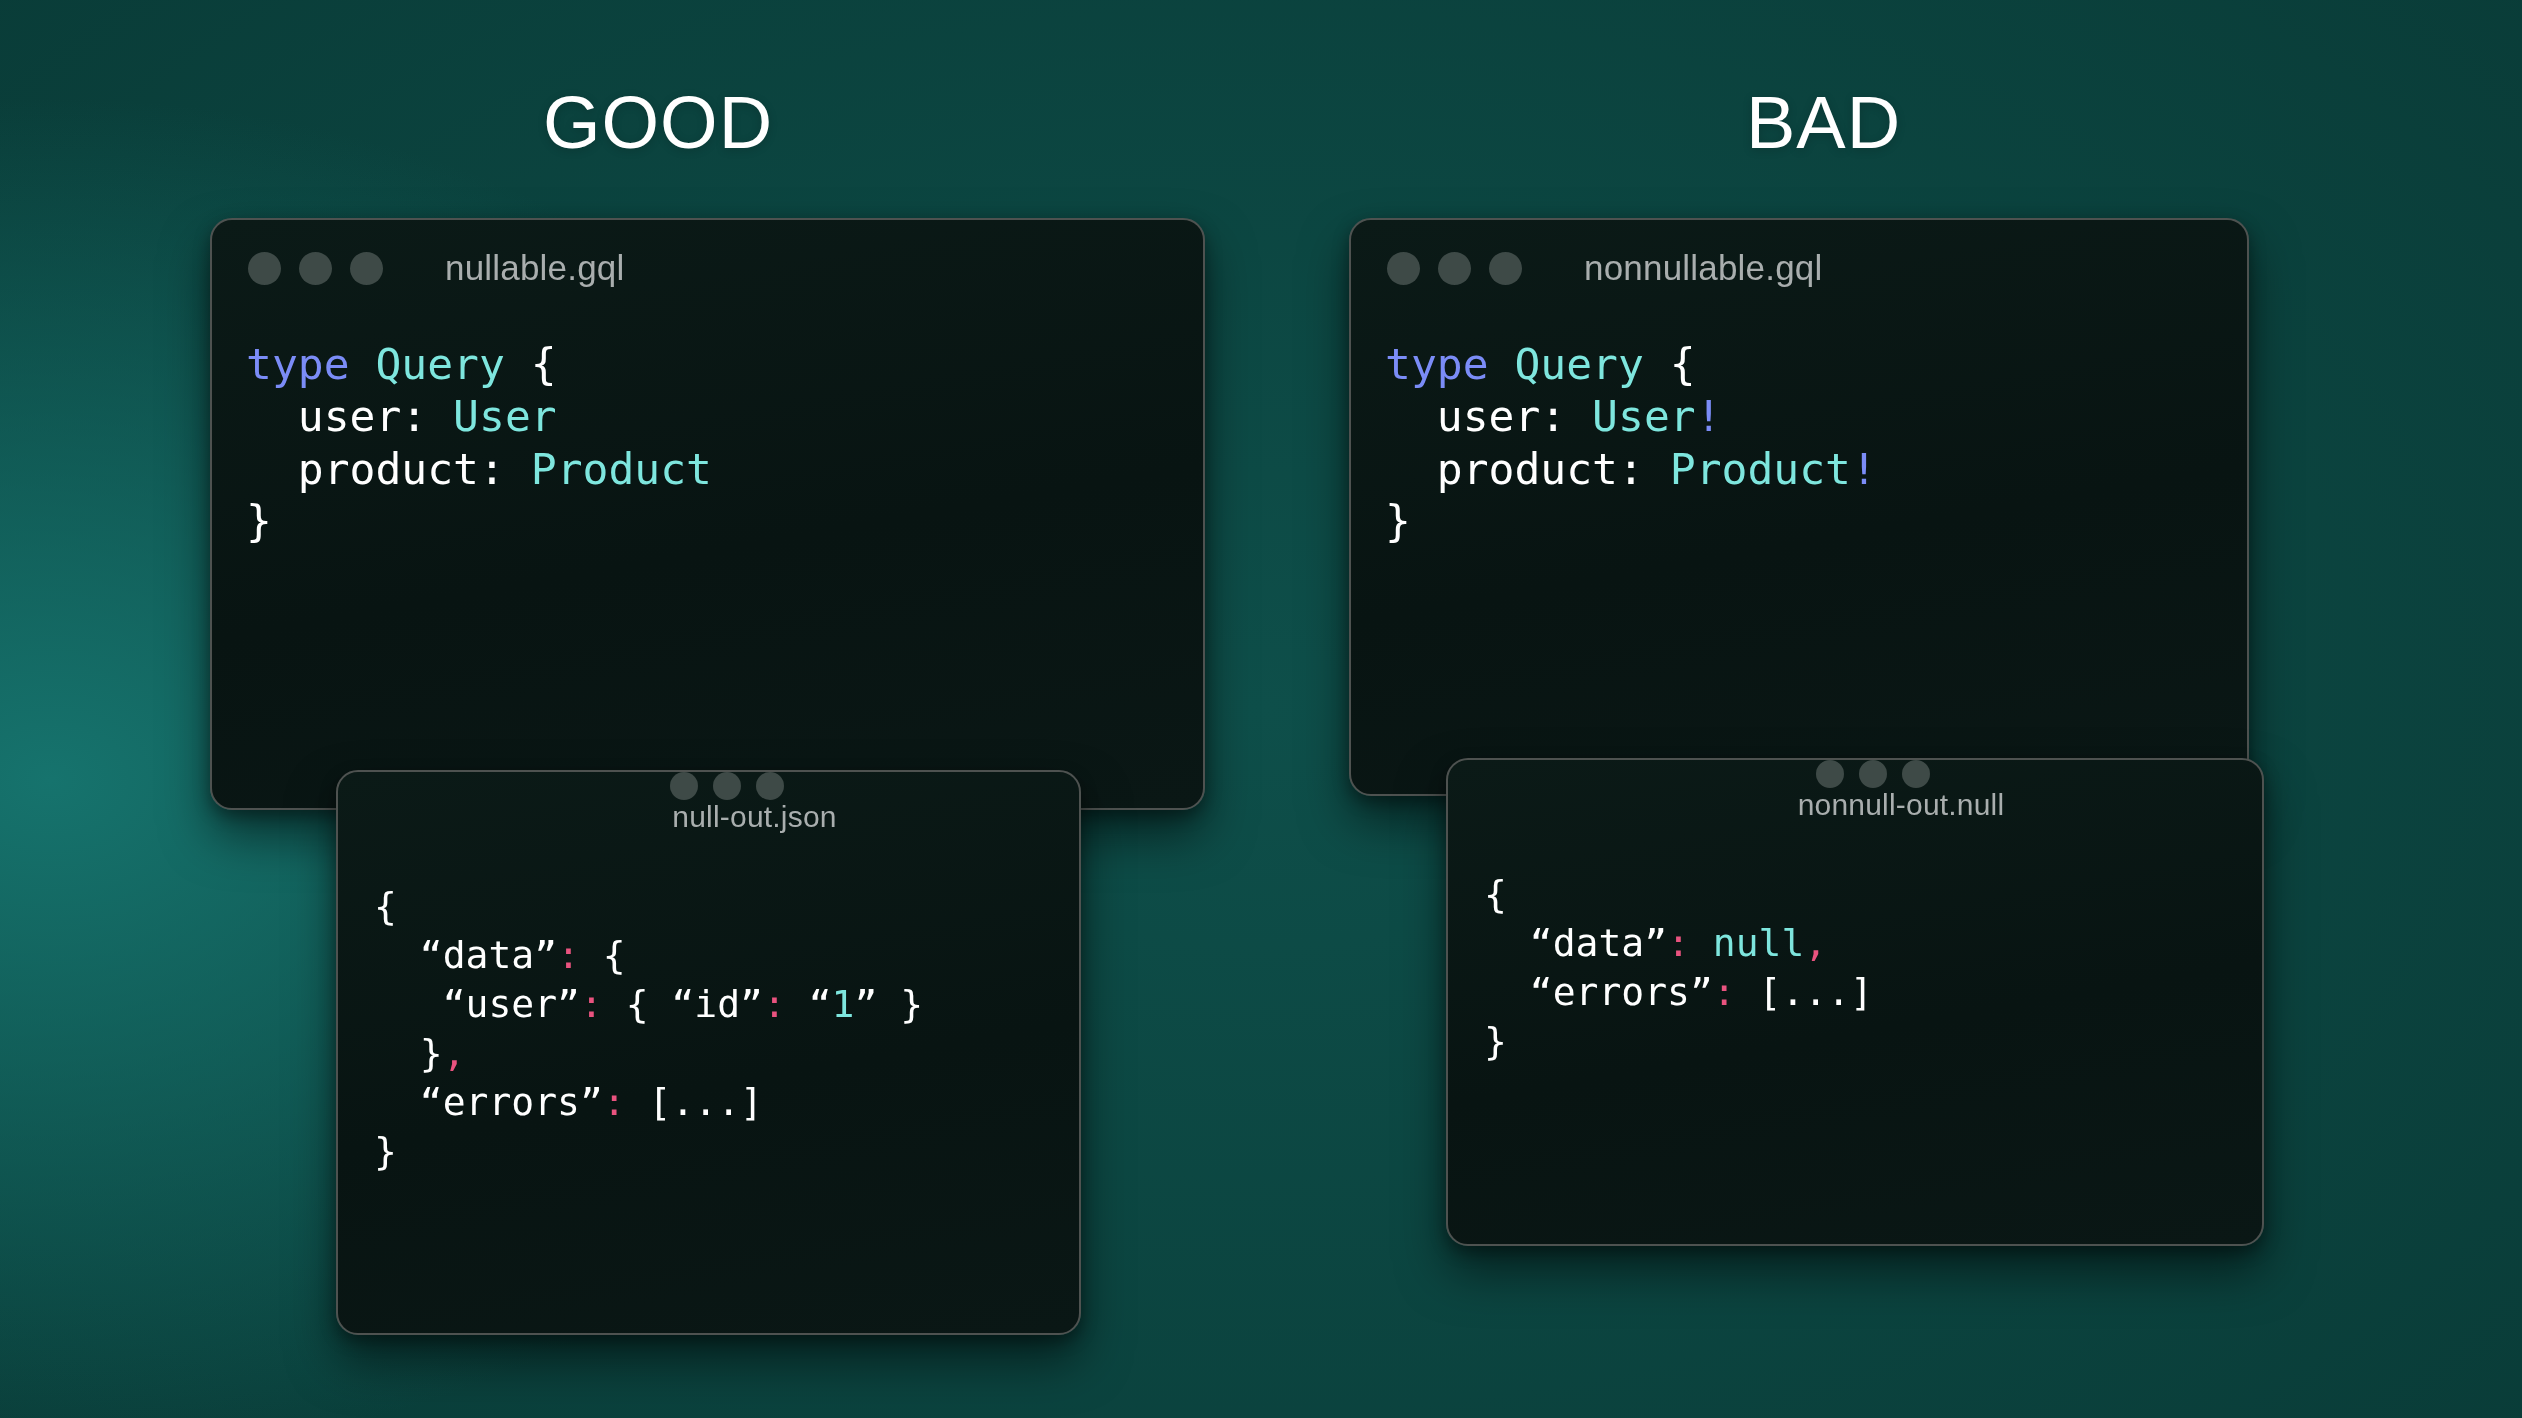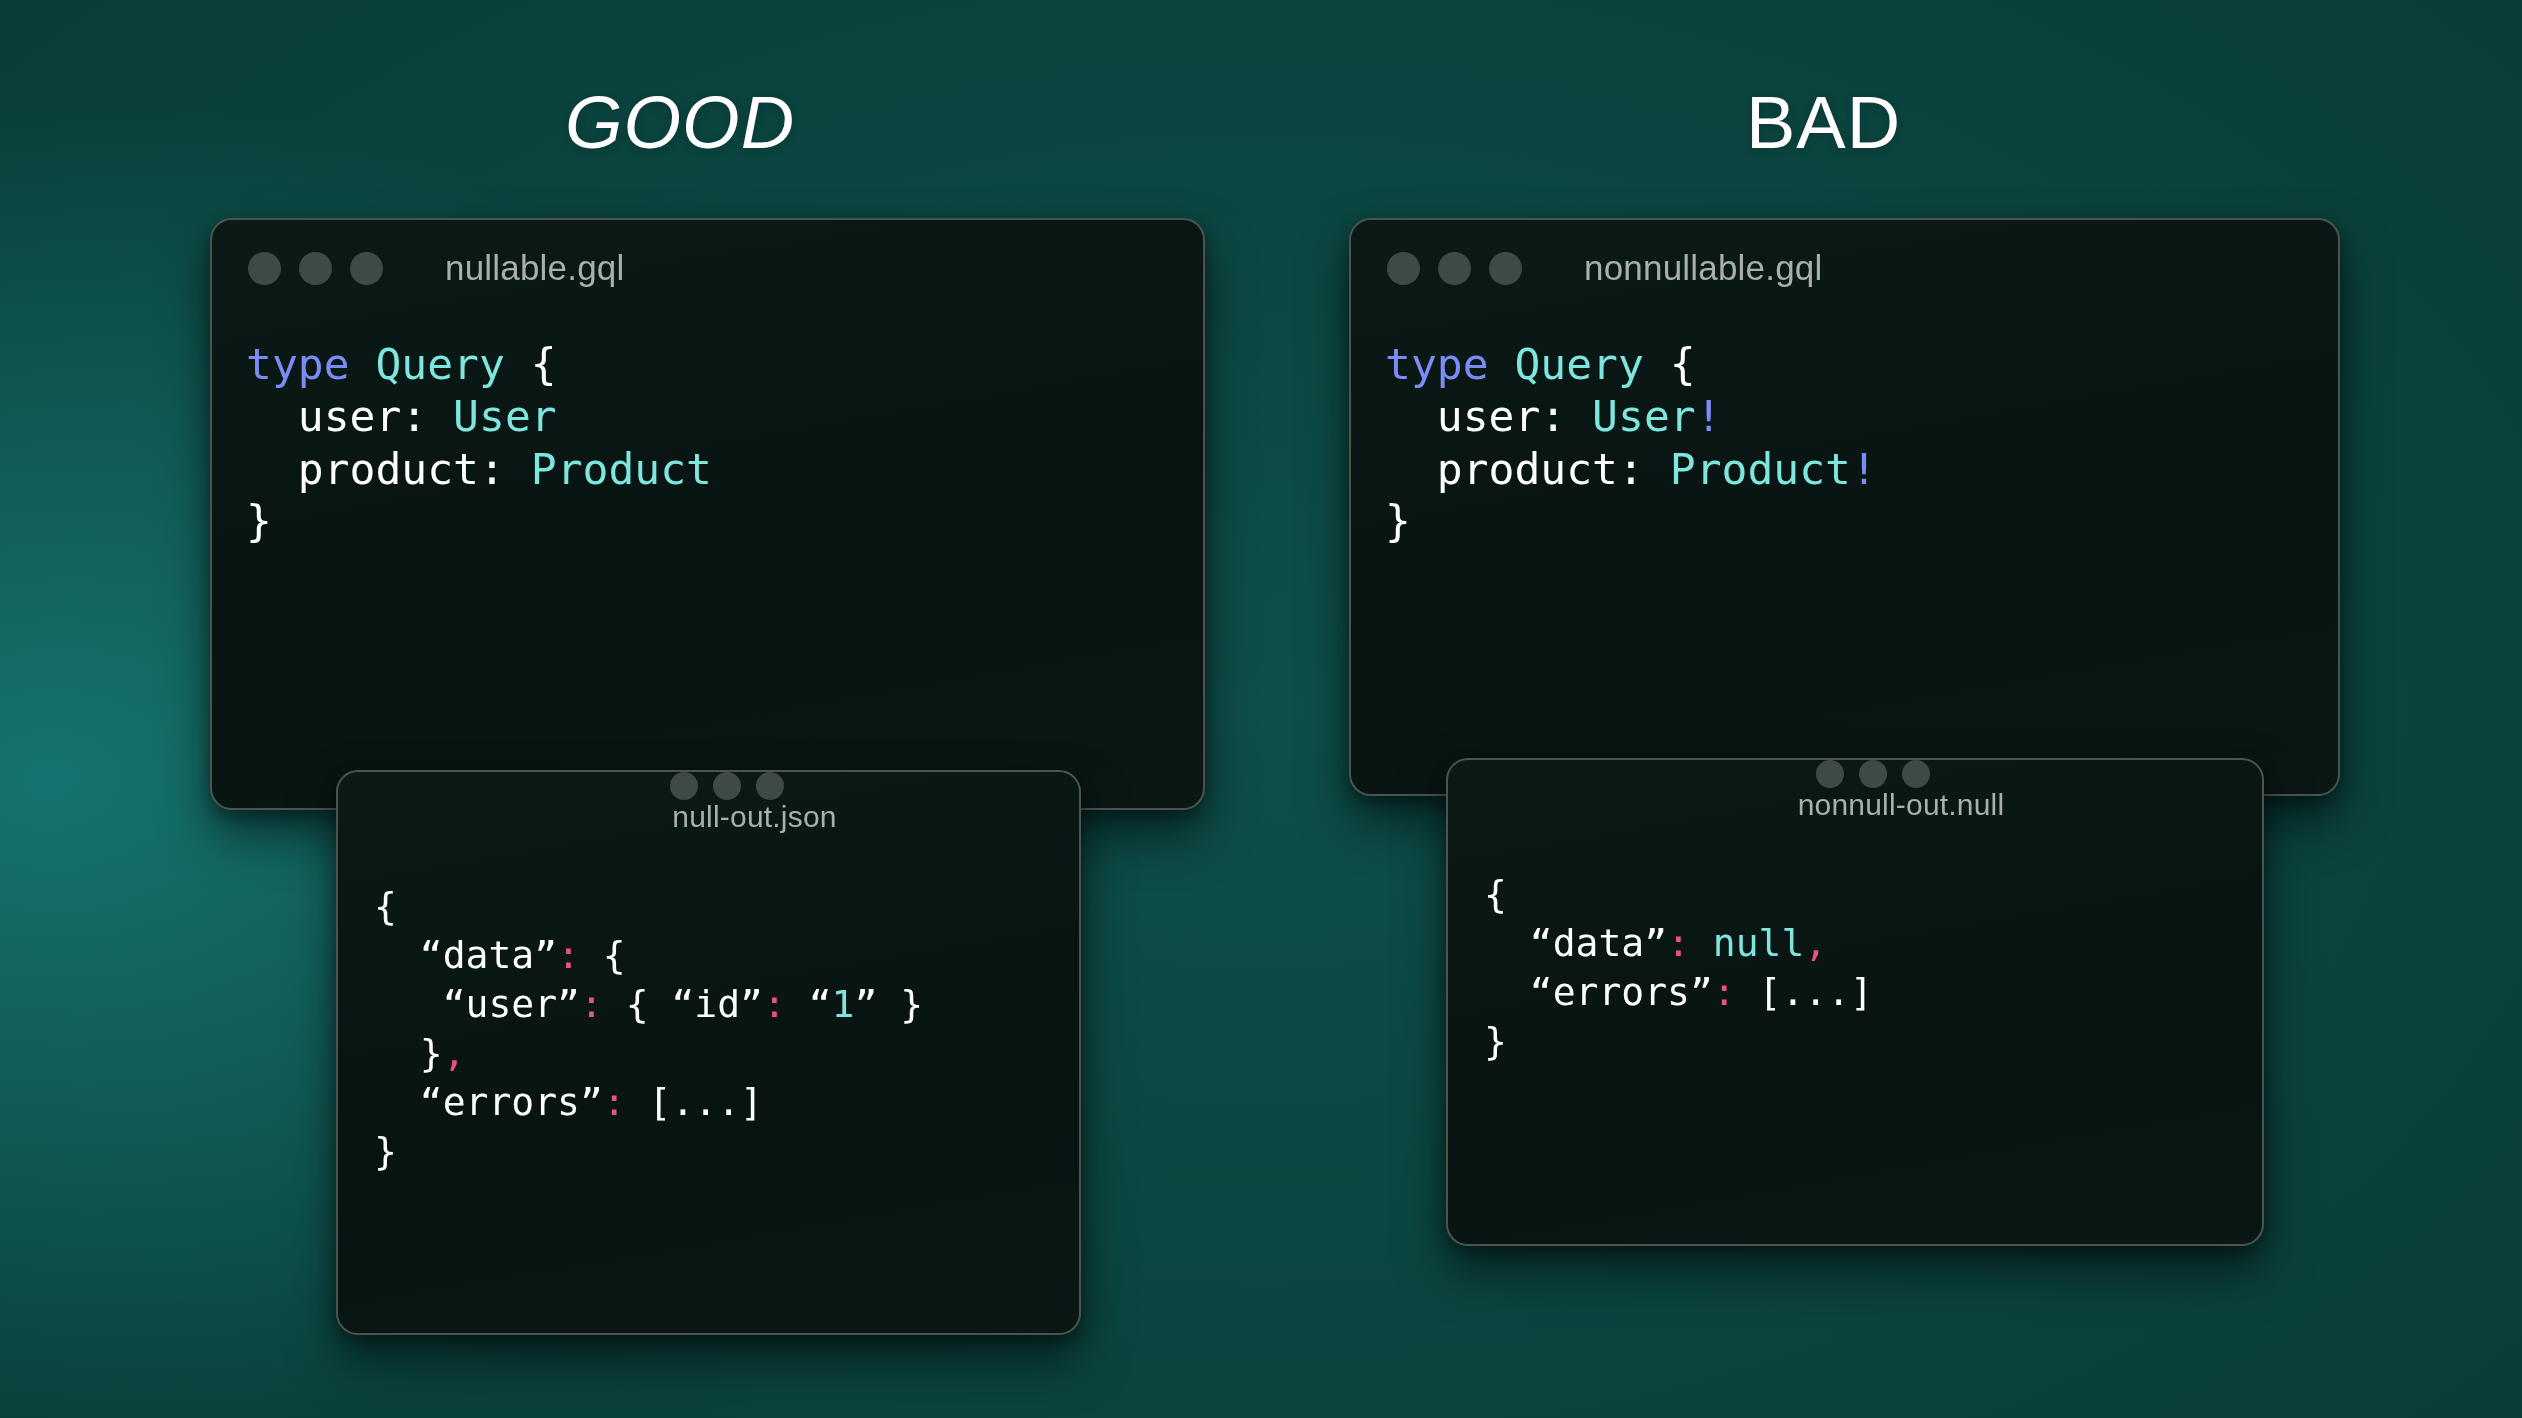--- a/index.html
+++ b/index.html
@@ -28,42 +28,42 @@
   .heading {
     position: absolute;
     color: #ffffff;
     font-size: 74px;
     font-weight: 400;
     letter-spacing: 1px;
     line-height: 1;
     white-space: nowrap;
     text-shadow: 0 2px 10px rgba(0,0,0,0.18);
   }
-  .heading.good { left: 565px; top: 86px; font-style: italic; }
+  .heading.good { left: 543px; top: 86px; }
   .heading.bad  { left: 1746px; top: 86px; }
 
   
   .card {
     position: absolute;
     background: linear-gradient(170deg, #0b1a17 0%, #081412 55%, #0a1715 100%);
     border: 2px solid #4e5250;
     border-radius: 22px;
     box-shadow:
       0 26px 48px rgba(0,0,0,0.50),
       0 6px 16px rgba(0,0,0,0.36);
   }
 
   .card.schema  { z-index: 1; }
   .card.output  { z-index: 2; }
 
   
   .card.good-schema { left: 210px;  top: 218px;  width: 995px;  height: 592px; }
   .card.good-output { left: 336px;  top: 770px;  width: 745px;  height: 565px; }
   
-  .card.bad-schema  { left: 1349px; top: 218px;  width: 991px;  height: 578px; }
+  .card.bad-schema  { left: 1349px; top: 218px;  width: 900px;  height: 578px; }
   .card.bad-output  { left: 1446px; top: 758px;  width: 818px;  height: 488px; }
 
   
   .titlebar {
     position: relative;
     height: 96px;
     display: flex;
     align-items: center;
     padding-left: 36px;
   }

